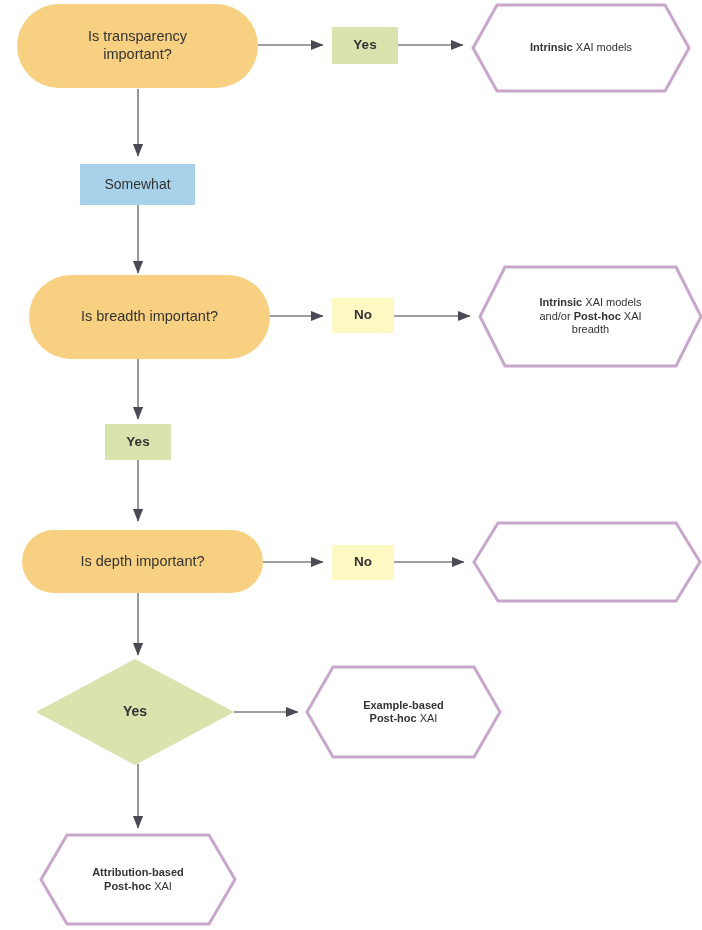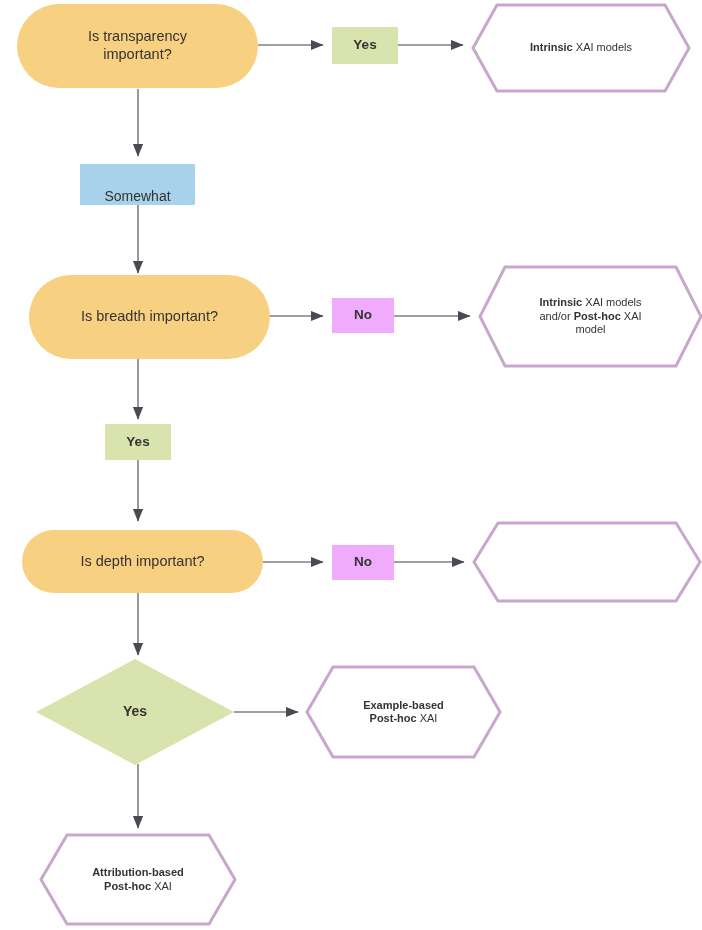--- a/index.html
+++ b/index.html
@@ -50,21 +50,21 @@
     font-size: 14.5px;
     font-weight: 400;
   }
 
   
   .label-box {
     font-size: 13.5px;
     font-weight: 700;
   }
   .label-yes  { background: #d8e3ae; }
-  .label-no   { background: #f0abfc; }
+  .label-no   { background: #fef9c3; }
   .label-some { background: #a8d2ea; font-weight: 400; font-size: 14px; }
 
   
   .hex {
     background: transparent;
     font-size: 11px;
   }
   .hex svg {
     position: absolute;
     left: 0;
@@ -143,37 +143,37 @@
     <span class="txt">Yes</span>
   </div>
 
   <div class="node hex" style="left:459px; top:3px; width:220px; height:90px;">
     <svg viewBox="0 0 220 90" preserveAspectRatio="none">
       <polygon points="26,2 194,2 218,45 194,88 26,88 2,45" fill="#ffffff" stroke="#c9a7cd" stroke-width="3"></polygon>
     </svg>
     <span class="txt"><b>Intrinsic</b><span> XAI models</span></span>
   </div>
 
-  <div class="node label-box label-some" style="left:68px; top:164px; width:115px; height:41px;align-items:flex-end;">
+  <div class="node label-box label-some" style="left:68px; top:164px; width:115px; height:41px;">
     <span class="txt">Somewhat</span>
   </div>
 
   <div class="node stadium" style="left:17px; top:275px; width:241px; height:84px;">
     <span class="txt">Is breadth important?</span>
   </div>
 
   <div class="node label-box label-no" style="left:320px; top:298px; width:62px; height:35px;">
     <span class="txt">No</span>
   </div>
 
   <div class="node hex" style="left:466px; top:265px; width:225px; height:103px;">
     <svg viewBox="0 0 225 103" preserveAspectRatio="none">
       <polygon points="27,2 198,2 223,51.5 198,101 27,101 2,51.5" fill="#ffffff" stroke="#c9a7cd" stroke-width="3"></polygon>
     </svg>
-    <span class="txt"><b>Intrinsic</b><span> XAI models</span><br><span>and/or </span><b>Post-hoc</b><span> XAI</span><br><span>model</span></span>
+    <span class="txt"><b>Intrinsic</b><span> XAI models</span><br><span>and/or </span><b>Post-hoc</b><span> XAI</span><br><span>breadth</span></span>
   </div>
 
   <div class="node label-box label-yes" style="left:93px; top:424px; width:66px; height:36px;">
     <span class="txt">Yes</span>
   </div>
 
   <div class="node stadium" style="left:10px; top:530px; width:241px; height:63px;">
     <span class="txt">Is depth important?</span>
   </div>
 

